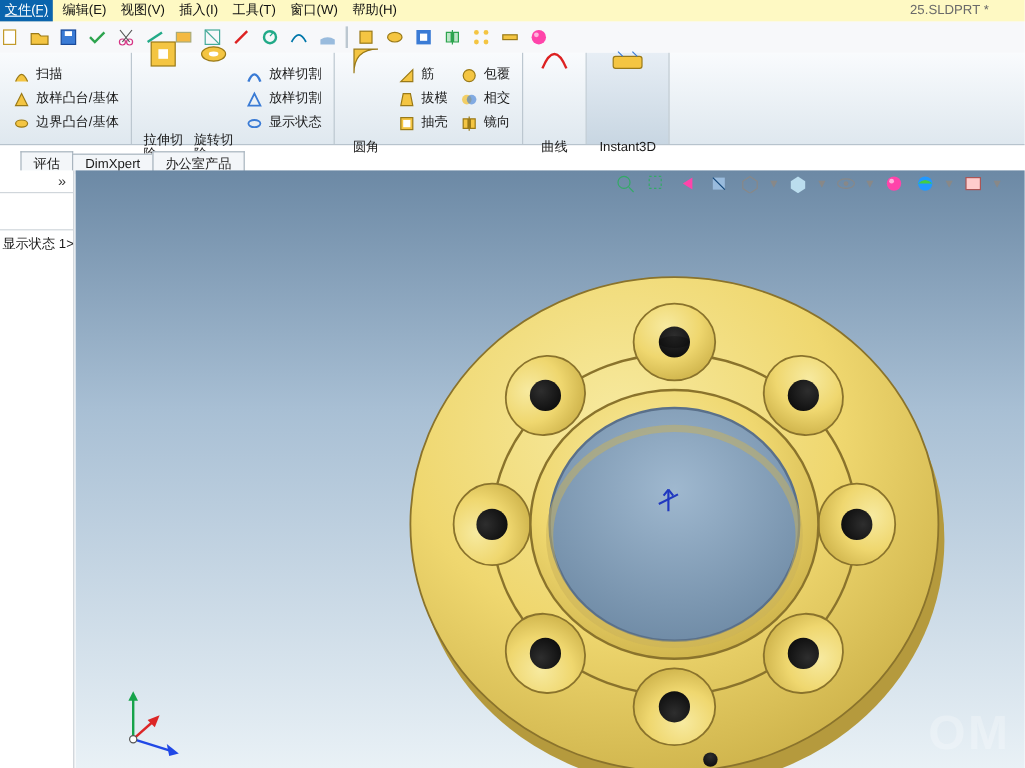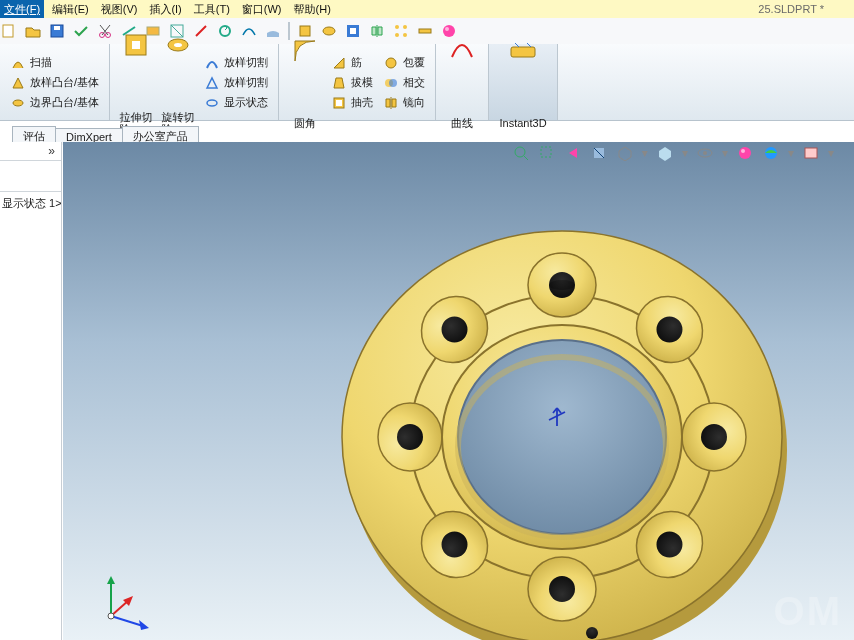--- a/index.html
+++ b/index.html
@@ -115,24 +115,25 @@
     line-height: 18px;
     white-space: nowrap;
   }
   .riblist .ritem .sicon {
     width: 16px; height: 16px;
     display: inline-flex; align-items: center; justify-content: center;
   }
   
   .subtabs {
     position: absolute;
-    top: 120px; left: 12px;
+    top: 120px; left: 0;
     height: 32px;
     display: flex;
     align-items: center;
+    padding-left: 17px;
   }
   .subtabs .stab {
     border: 1px solid #a9b5bf;
     border-bottom: none;
     background: #f3f6f9;
     padding: 2px 10px;
     font-size: 11px;
     color: #1a1a1a;
     margin-right: -1px;
   }

